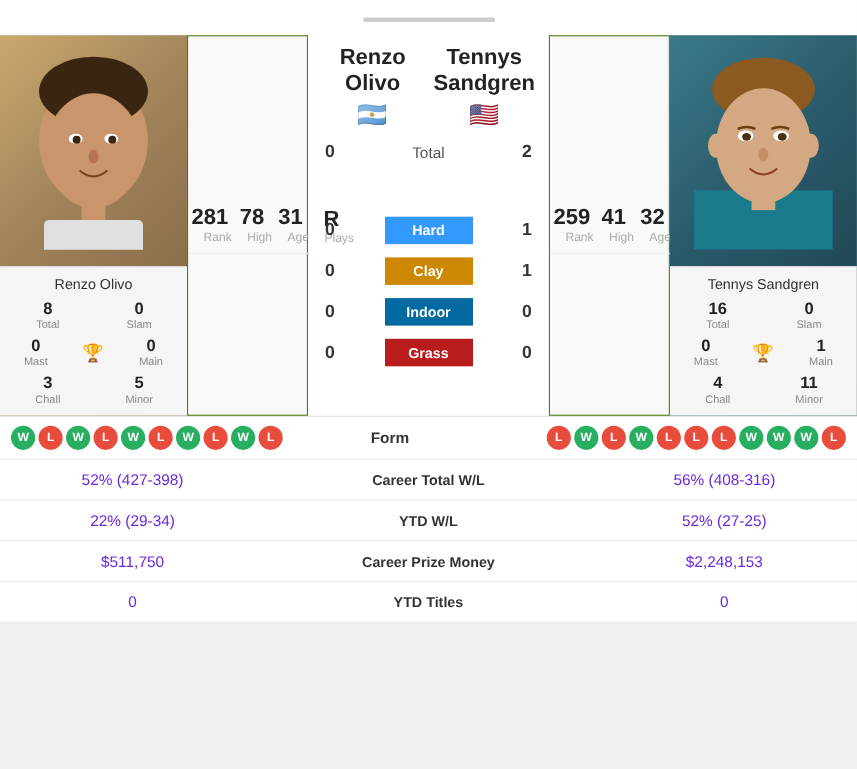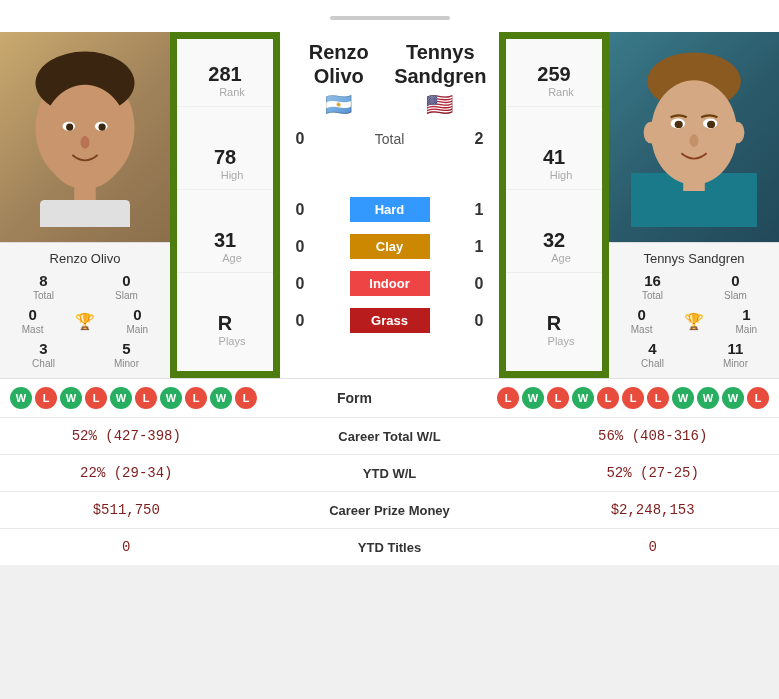--- a/index.html
+++ b/index.html
@@ -122,43 +122,42 @@
       padding: 5px 18px;
       border-radius: 0;
       color: #fff;
       font-weight: bold;
       font-size: 13px;
       min-width: 80px;
       text-align: center;
     }
     .surface-btn.hard { background: #3399ff; }
     .surface-btn.clay { background: #cc8800; }
-    .surface-btn.indoor { background: #ef4444; }
+    .surface-btn.indoor { background: #0369a1; }
     .surface-btn.grass { background: #b91c1c; }
 
     .name-header {
       font-size: 20px;
       font-weight: bold;
       color: #222;
       text-align: center;
       padding: 8px 0 4px 0;
       line-height: 1.2;
     }
 
     
     .mid-stats-col {
       display: flex;
-      flex-direction: column;
       align-items: center;
       justify-content: space-around;
       width: 110px;
       flex-shrink: 0;
       padding: 0;
       background: #f9f9f9;
-      border: 7px solid #4d7c0f;
+      border: 1px solid #4d7c0f;
     }
     .mid-stat {
       text-align: center;
       padding: 8px 0;
       width: 100%;
       border-bottom: 1px solid #eee;
     }
     .mid-stat:last-child { border-bottom: none; }
     .mid-stat .big { font-size: 20px; font-weight: bold; color: #222; }
     .mid-stat .lbl { font-size: 11px; color: #aaa; padding-left: 14px; }
@@ -217,22 +216,21 @@
       text-align: center;
       font-size: 14px;
       color: #333;
     }
     .stats-table td.label-cell {
       font-weight: bold;
       color: #333;
       font-size: 13px;
     }
     .stats-table td.value-cell {
-      color: #7f1d1d;
-      font-family: Liberation Mono, monospace;
+      color: #6d28d9;
     }
 
     
     .flag-ar {
       display: inline-block;
       font-size: 22px;
     }
     .flag-us {
       display: inline-block;
       font-size: 22px;

